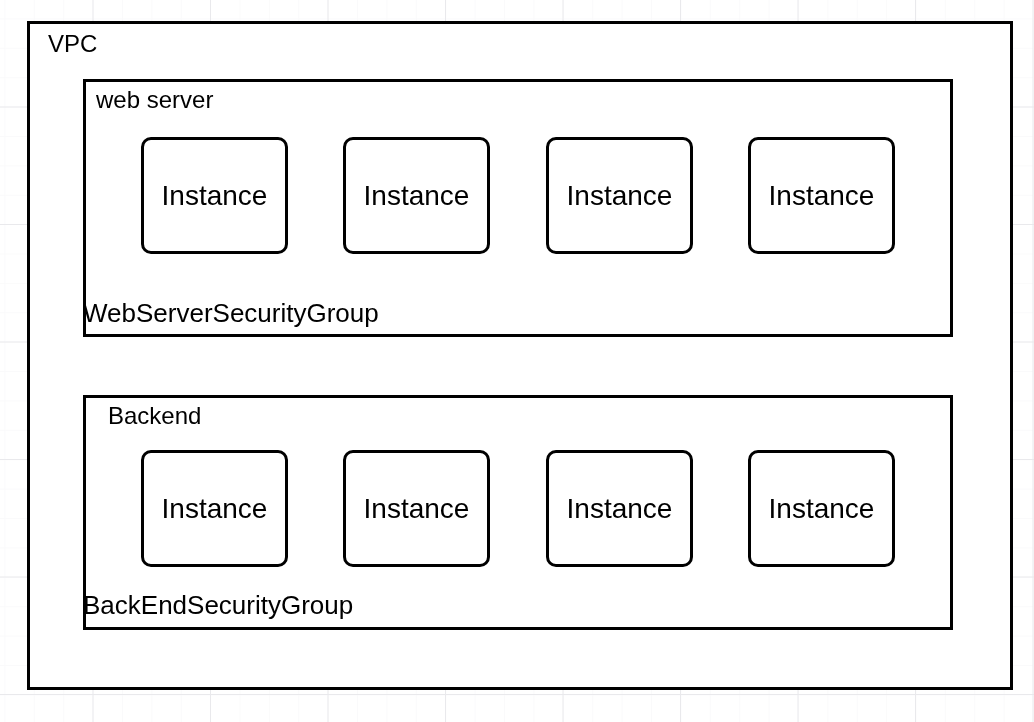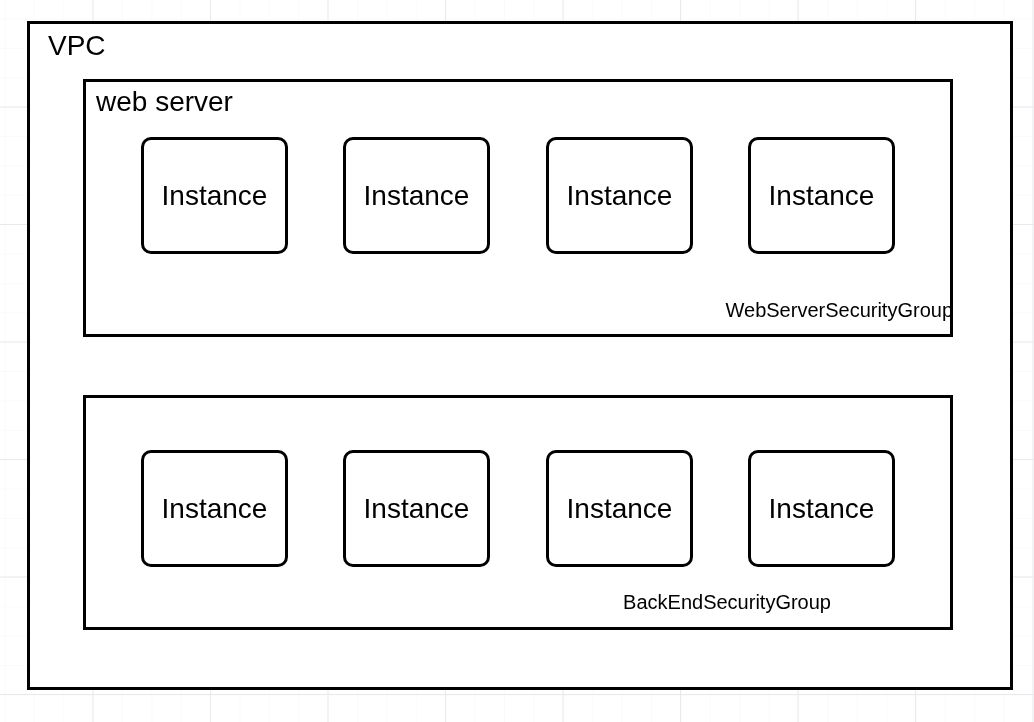--- a/index.html
+++ b/index.html
@@ -51,26 +51,26 @@
   }
 
   .label {
     position: absolute;
     white-space: nowrap;
     line-height: 1;
     color: #000000;
   }
 
   .label.corner {
-    font-size: 28px;
+    font-size: 24px;
   }
 
   .label.group-footer {
-    font-size: 20px;
-    text-align: right;
+    font-size: 26px;
+    text-align: left;
   }
 
   .instance-text {
     position: absolute;
     left: 50%;
     top: 50%;
     transform: translate(-50%, -50%);
     font-size: 28px;
     white-space: nowrap;
     line-height: 1;
@@ -103,20 +103,21 @@
   </div>
 
   <div class="box instance" style="left:748px; top:137px; width:147px; height:117px;">
     <span class="instance-text">Instance</span>
   </div>
 
   <div class="label group-footer" style="left:83px; top:300px; width:870px;">WebServerSecurityGroup</div>
 
   <div class="box group" style="left:83px; top:395px; width:870px; height:235px;"></div>
 
+  <div class="label corner" style="left:108px; top:404px;">Backend</div>
 
   <div class="box instance" style="left:141px; top:450px; width:147px; height:117px;">
     <span class="instance-text">Instance</span>
   </div>
 
   <div class="box instance" style="left:343px; top:450px; width:147px; height:117px;">
     <span class="instance-text">Instance</span>
   </div>
 
   <div class="box instance" style="left:546px; top:450px; width:147px; height:117px;">

